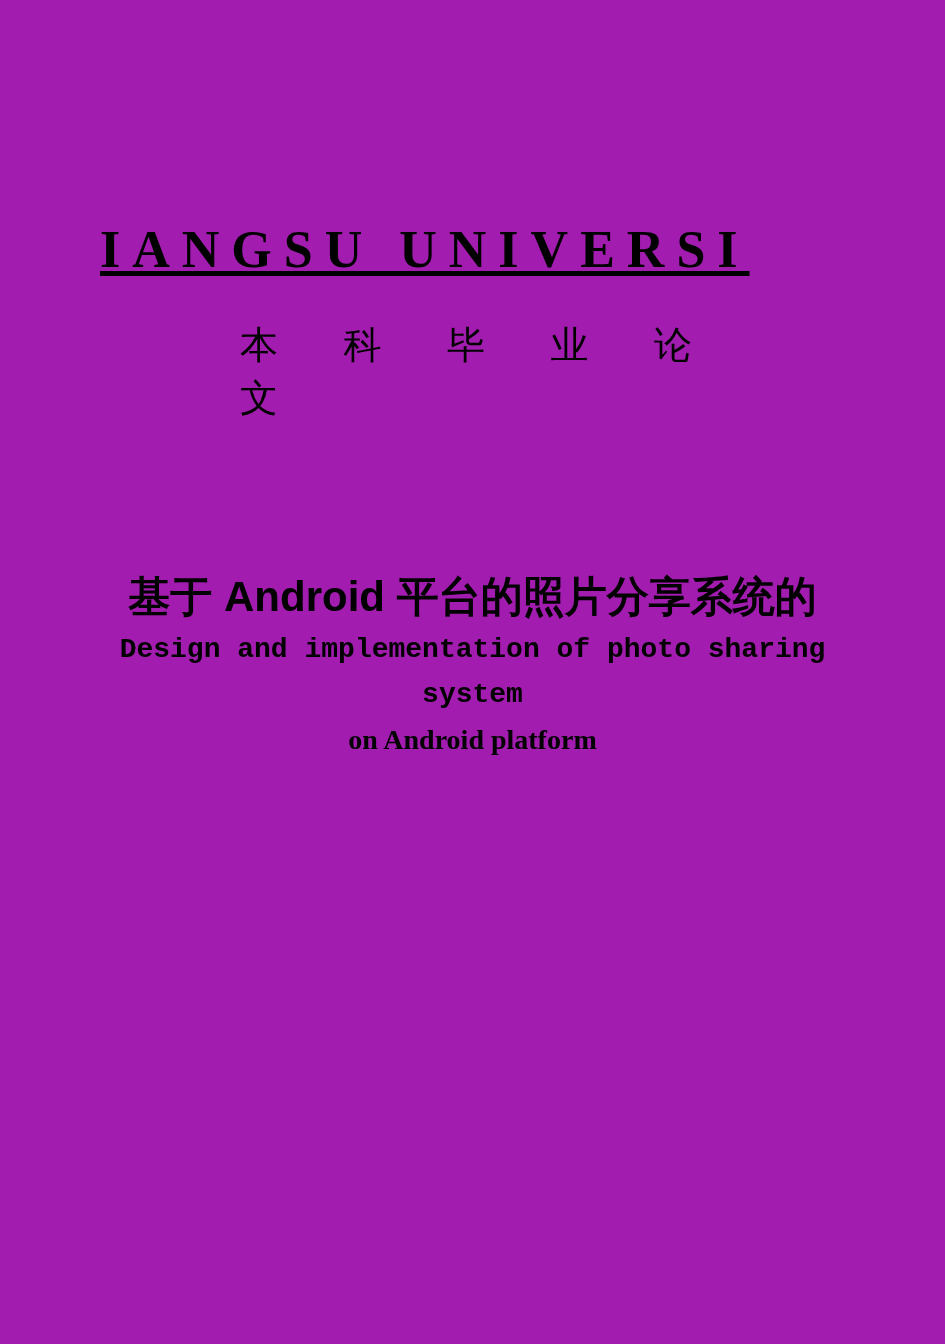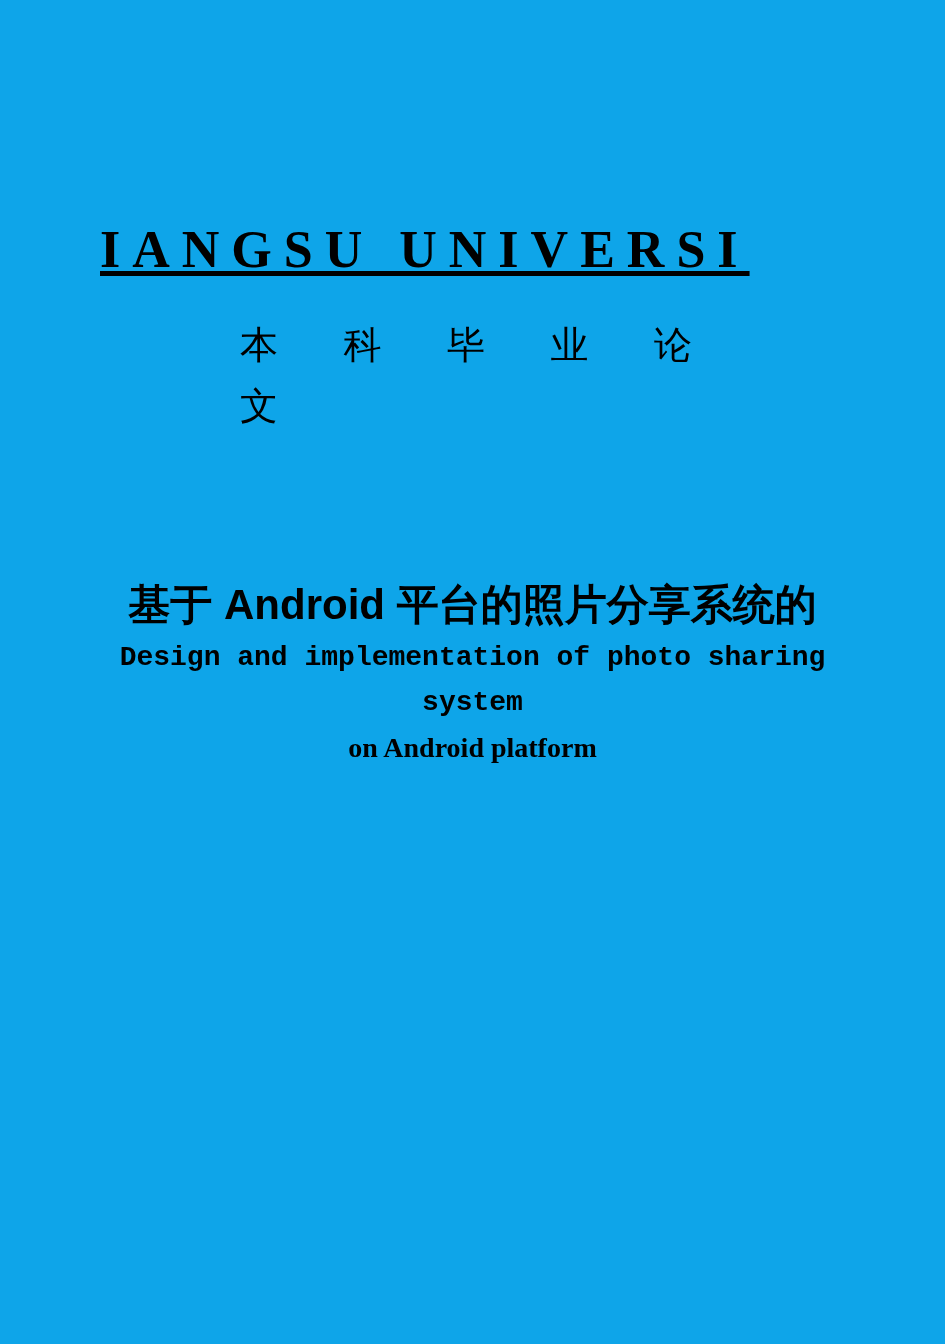--- a/index.html
+++ b/index.html
@@ -13,21 +13,21 @@
       display: flex;
       justify-content: center;
       align-items: flex-start;
       min-height: 1344px;
       font-family: "Times New Roman", Times, serif;
     }
 
     .page {
       width: 945px;
       min-height: 1344px;
-      background-color: #0ea5e9;
+      background-color: #a21caf;
       position: relative;
       display: flex;
       flex-direction: column;
       align-items: center;
       padding: 0;
     }
 
     .content-area {
       width: 100%;
       display: flex;
@@ -69,21 +69,20 @@
     }
 
     .thesis-type-block {
       width: 100%;
       display: flex;
       flex-direction: column;
       align-items: flex-start;
       padding-left: 240px;
       margin-top: 30px;
       margin-bottom: 60px;
-      gap: 8px;
     }
 
     .thesis-type-line {
       font-size: 38px;
       font-family: "SimSun", "STSong", serif;
       letter-spacing: 28px;
       color: #000;
       line-height: 1.4;
     }
 

